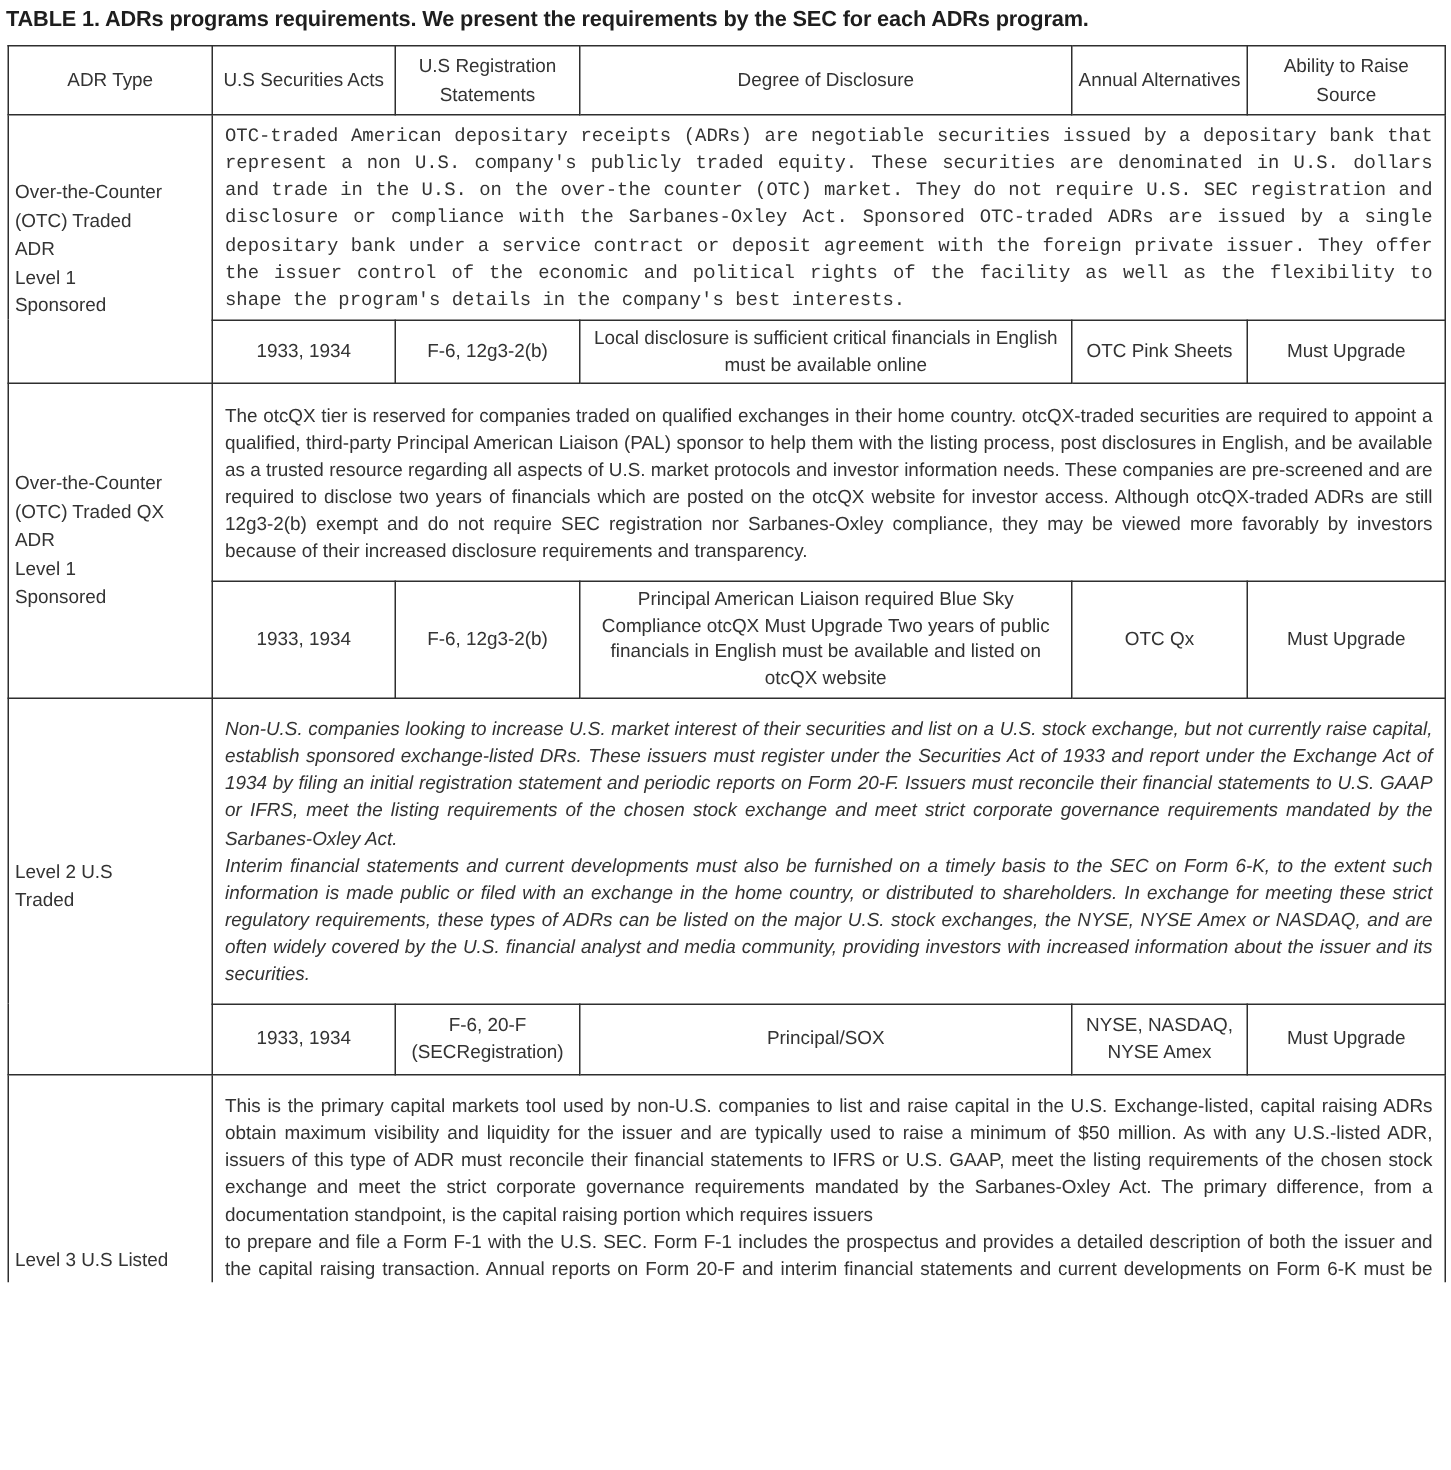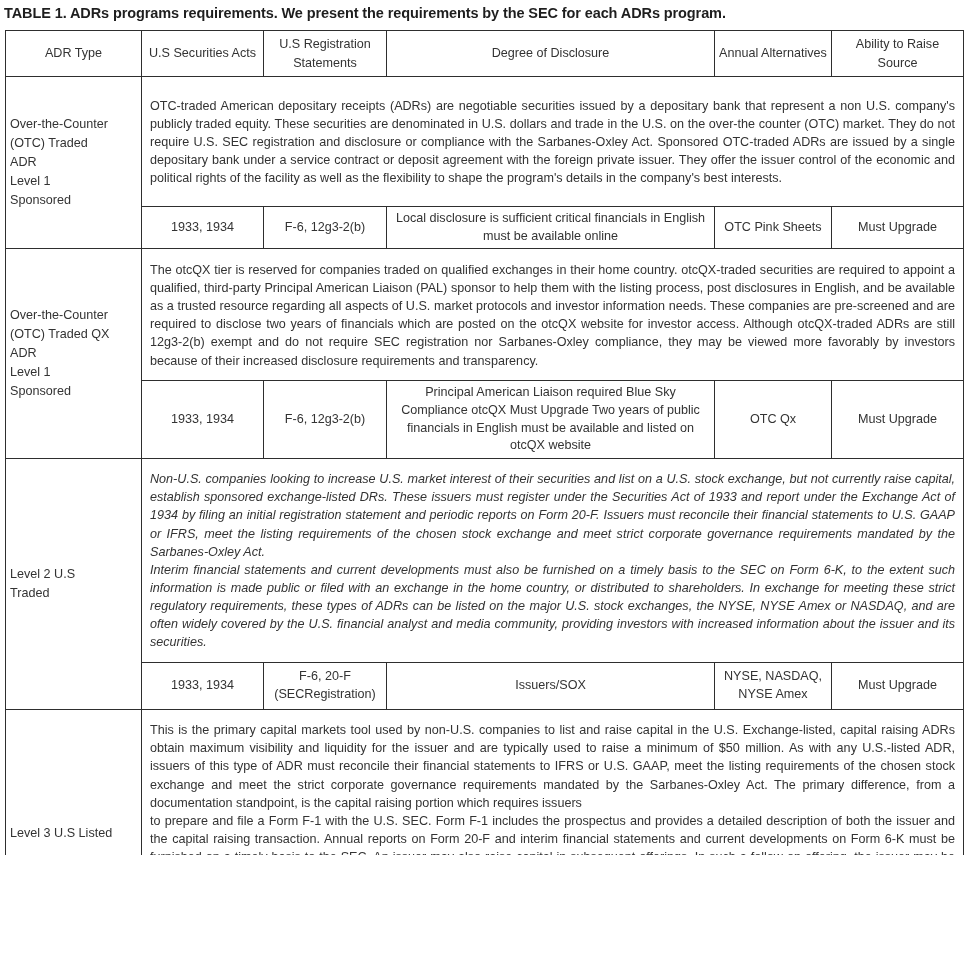--- a/index.html
+++ b/index.html
@@ -56,21 +56,21 @@
     line-height: 1.44;
     padding: 5px 8px 4px 8px;
     vertical-align: top;
   }
   .val-cell {
     text-align: center;
     white-space: pre-line;
     line-height: 1.4;
     padding: 3px 6px;
   }
-  .h-r1d { height: 130px; }
+  .h-r1d { height: 130px; font-family: Liberation Mono, monospace; }
   .h-r1v { height: 37px; }
   .h-r2d { height: 132px; }
   .h-r2v { height: 76px; }
   .h-r3d { height: 204px; font-style: italic; }
   .h-r3v { height: 47px; }
   .h-r4d { height: 186px; }
   .h-r4v { height: 62px; }
   .source-note {
     font-size: 11px;
     color: #2f2f2f;
@@ -139,21 +139,21 @@
 
       <tr>
         <td class="type-cell" rowspan="2">Level 2 U.S
 Traded</td>
         <td class="desc-cell h-r3d" colspan="5">Non-U.S. companies looking to increase U.S. market interest of their securities and list on a U.S. stock exchange, but not currently raise capital, establish sponsored exchange-listed DRs. These issuers must register under the Securities Act of 1933 and report under the Exchange Act of 1934 by filing an initial registration statement and periodic reports on Form 20-F. Issuers must reconcile their financial statements to U.S. GAAP or IFRS, meet the listing requirements of the chosen stock exchange and meet strict corporate governance requirements mandated by the Sarbanes-Oxley Act.
 Interim financial statements and current developments must also be furnished on a timely basis to the SEC on Form 6-K, to the extent such information is made public or filed with an exchange in the home country, or distributed to shareholders. In exchange for meeting these strict regulatory requirements, these types of ADRs can be listed on the major U.S. stock exchanges, the NYSE, NYSE Amex or NASDAQ, and are often widely covered by the U.S. financial analyst and media community, providing investors with increased information about the issuer and its securities.</td>
       </tr>
       <tr>
         <td class="val-cell h-r3v">1933, 1934</td>
         <td class="val-cell">F-6, 20-F (SECRegistration)</td>
-        <td class="val-cell">Issuers/SOX</td>
+        <td class="val-cell">Principal/SOX</td>
         <td class="val-cell">NYSE, NASDAQ, NYSE Amex</td>
         <td class="val-cell">Must Upgrade</td>
       </tr>
 
       <tr>
         <td class="type-cell" rowspan="2">Level 3 U.S Listed</td>
         <td class="desc-cell h-r4d" colspan="5">This is the primary capital markets tool used by non-U.S. companies to list and raise capital in the U.S. Exchange-listed, capital raising ADRs obtain maximum visibility and liquidity for the issuer and are typically used to raise a minimum of $50 million. As with any U.S.-listed ADR, issuers of this type of ADR must reconcile their financial statements to IFRS or U.S. GAAP, meet the listing requirements of the chosen stock exchange and meet the strict corporate governance requirements mandated by the Sarbanes-Oxley Act. The primary difference, from a documentation standpoint, is the capital raising portion which requires issuers
 to prepare and file a Form F-1 with the U.S. SEC. Form F-1 includes the prospectus and provides a detailed description of both the issuer and the capital raising transaction. Annual reports on Form 20-F and interim financial statements and current developments on Form 6-K must be furnished on a timely basis to the SEC. An issuer may also raise capital in subsequent offerings. In such a follow-on offering, the issuer may be able to file an abbreviated registration statement Form F-2 or Form F-3 with the SEC.</td>
       </tr>
       <tr>

